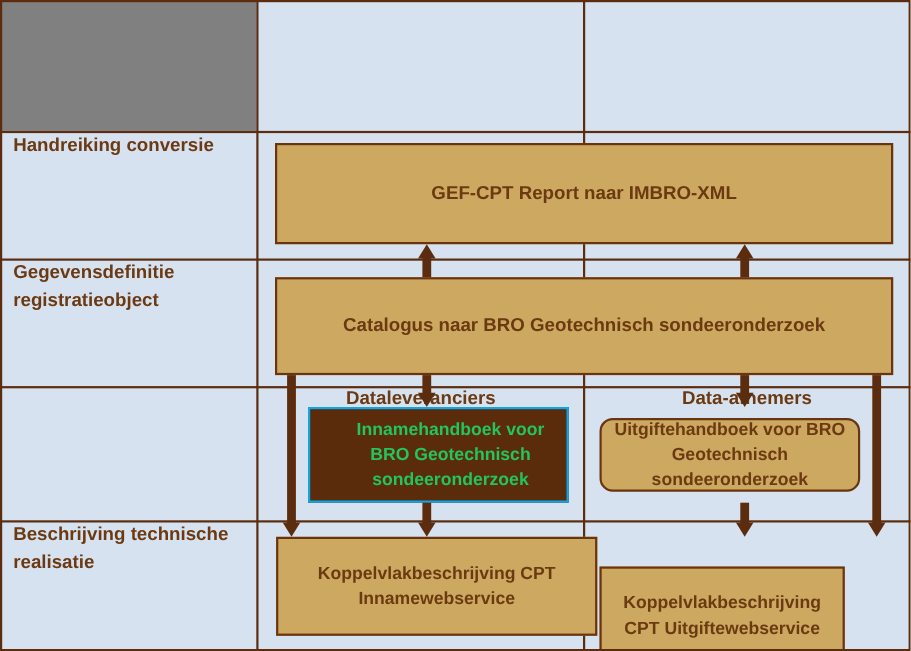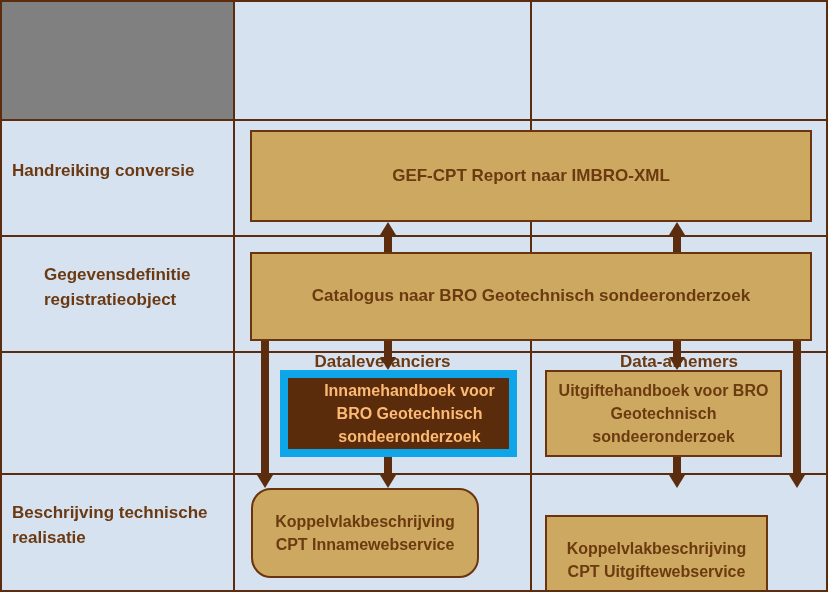--- a/index.html
+++ b/index.html
@@ -24,42 +24,42 @@
     position:absolute;top:0;height:119px;
     display:flex;justify-content:center;align-items:flex-start;
     padding-top:11px;box-sizing:border-box;
     color:#6B3A12;font-size:17px;
   }
   .col-header.c1{left:235px;width:295px;}
   .col-header.c2{left:532px;width:294px;}
 
   .row-label{
     position:absolute;left:0;width:233px;
-    display:flex;align-items:center;
+    display:flex;
     padding:0 16px 12px 12px;box-sizing:border-box;
     color:#6B3A12;font-size:17px;line-height:1.45;
   }
   .row-label.r1{top:120px;height:115px;}
-  .row-label.r2{top:236px;height:115px;margin-left:32px;}
+  .row-label.r2{top:236px;height:115px;}
   .row-label.r3{top:352px;height:121px;}
   .row-label.r4{top:474px;height:116px;}
 
   .box{
     position:absolute;
     display:flex;align-items:center;justify-content:center;
     text-align:center;box-sizing:border-box;
     padding:4px 8px;line-height:1.45;
   }
   .box.tan{background:#CCA860;border:2px solid #6B3410;color:#6B3A10;}
-  .box.dark{background:#5B2C0B;border:8px solid #0ea5e9;color:#fdba74;padding-left:30px;}
+  .box.dark{background:#5B2C0B;border:2px solid #0ea5e9;color:#22c55e;padding-left:30px;}
   .box.gef{left:250px;top:130px;width:562px;height:92px;font-size:17px;align-items:center;}
   .box.catalogus{left:250px;top:252px;width:562px;height:89px;font-size:17px;}
   .box.inname{left:280px;top:370px;width:237px;height:87px;font-size:16px;}
-  .box.uitgifte{left:545px;top:370px;width:237px;height:87px;font-size:16px;}
-  .box.koppel-in{left:251px;top:488px;width:228px;height:90px;font-size:16px;border-radius:20px;}
+  .box.uitgifte{left:545px;top:380px;width:237px;height:67px;font-size:16px;border-radius:12px;}
+  .box.koppel-in{left:251px;top:488px;width:292px;height:90px;font-size:16px;}
   .box.koppel-uit{left:545px;top:488px;width:223px;height:90px;font-size:16px;margin-top:27px;}
 
   .arrow{position:absolute;width:16px;}
   .arrow .shaft{position:absolute;left:4px;width:8px;background:#5B2D0E;}
   .arrow .head{position:absolute;left:0;width:0;height:0;
     border-left:8px solid transparent;border-right:8px solid transparent;}
   .arrow .head.up{top:0;border-bottom:13px solid #5B2D0E;}
   .arrow .head.down{bottom:0;border-top:13px solid #5B2D0E;}
   .arrow.up .shaft{top:10px;bottom:0;}
   .arrow.down .shaft{top:0;bottom:10px;}

